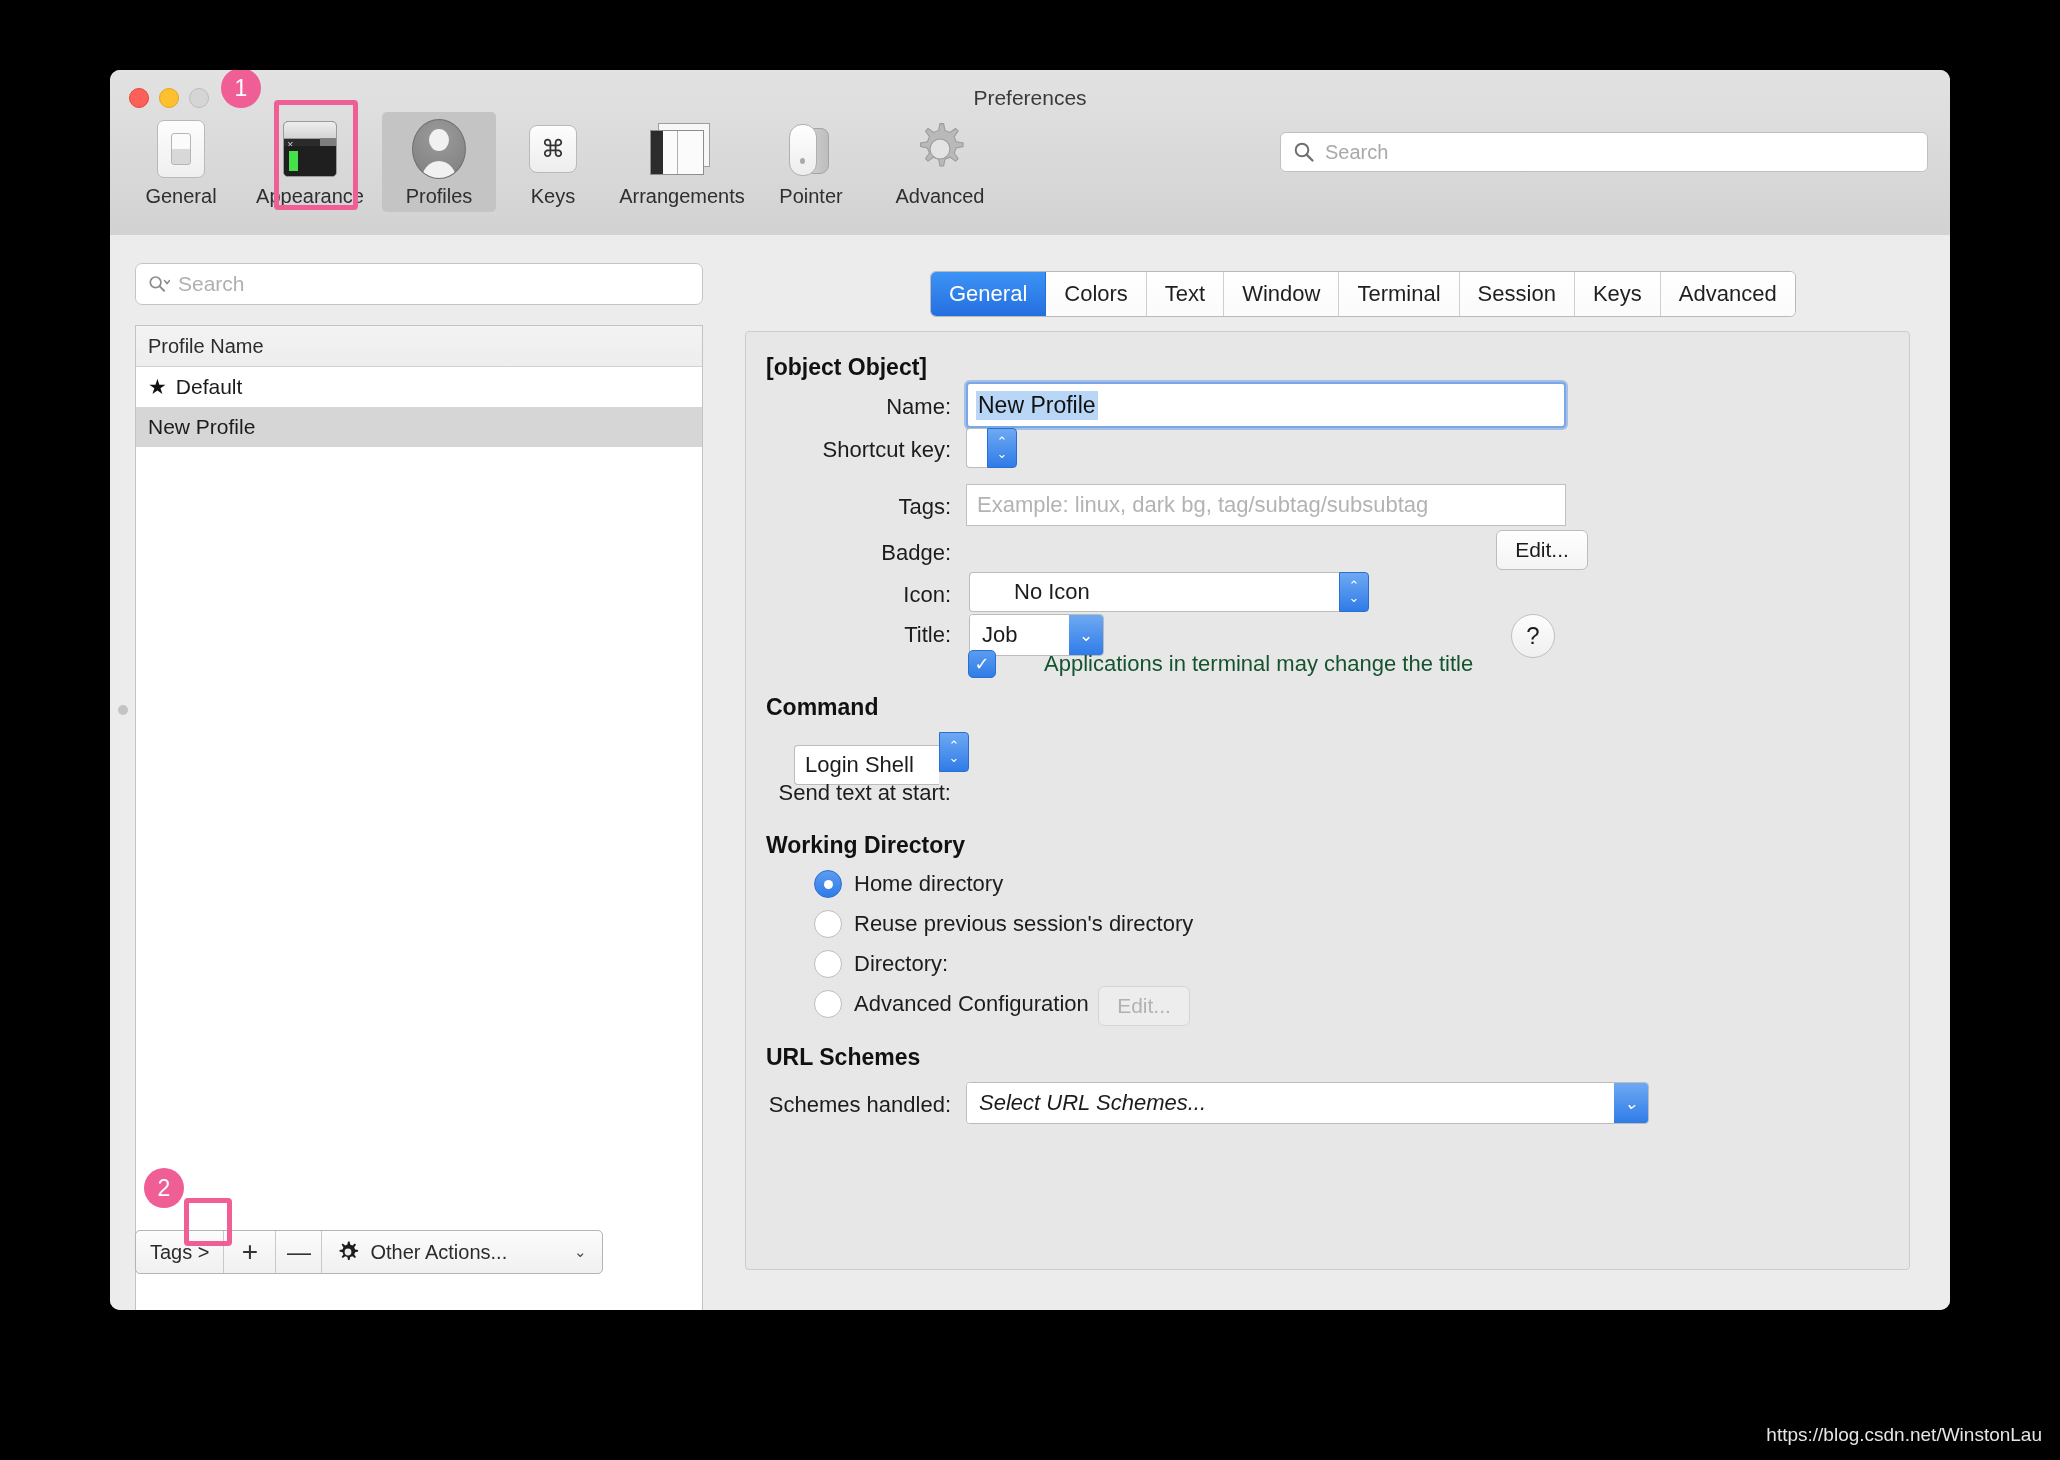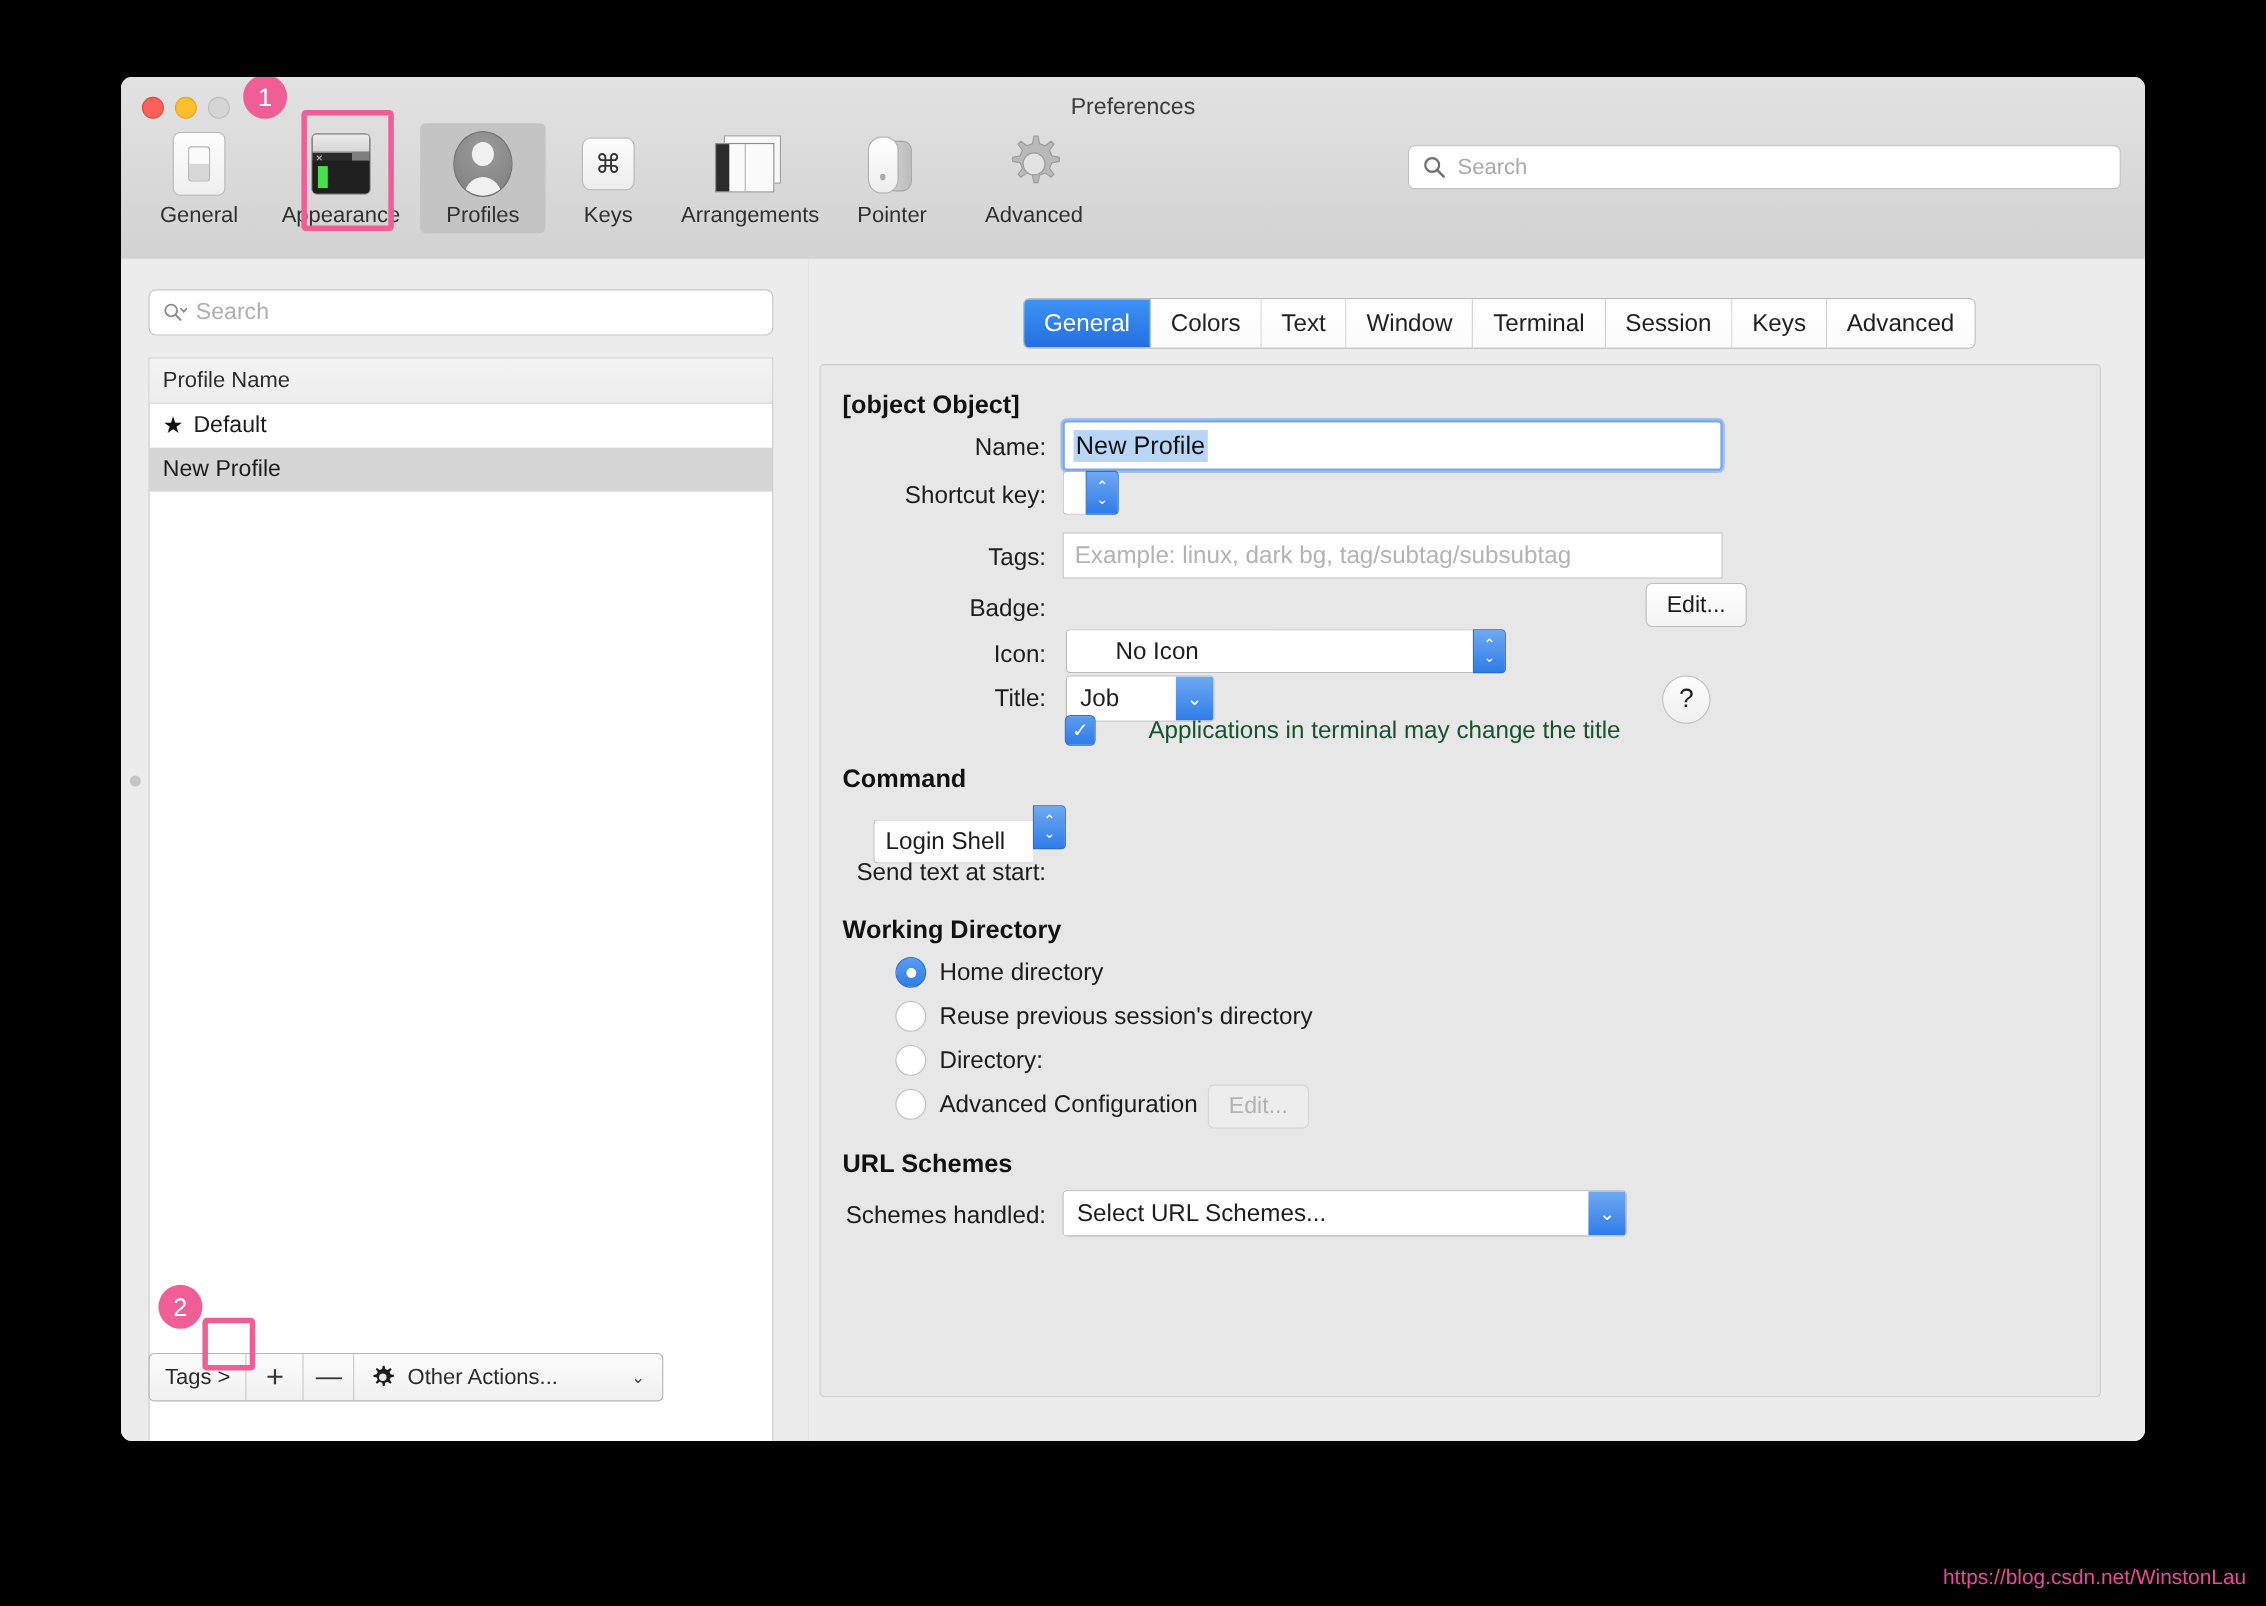--- a/index.html
+++ b/index.html
@@ -352,21 +352,21 @@
   }
   .anno-num {
     position:absolute; width: 40px; height:40px; border-radius:50%;
     background:#ef5f96; color:#fff;
     display:flex; align-items:center; justify-content:center;
     font-size: 23px;
   }
 
   .watermark {
     position:absolute; right: 18px; bottom: 14px;
-    color:#ec4899; font-size: 19px;
+    color:#e5e5e5; font-size: 19px;
   }
 
   svg { display:block; }
 </style>
 </head>
 <body>
 
 <div class="window">
 
   <div class="titlebar">
@@ -603,21 +603,21 @@
 
         <div class="radiorow" style="left:68px; top:658px;">
           <span class="rbtn"></span>
           <span class="lbl">Advanced Configuration</span>
         </div>
         <div class="btn disabled" style="left:352px; top:654px; width:92px;">Edit...</div>
 
         <div class="sec-title" style="left:20px; top:712px;">URL Schemes</div>
 
         <div class="row-label" style="left:0px; top:760px; width:205px;">Schemes handled:</div>
-        <div class="popup" style="left:220px; top:750px; width:513px;">
+        <div class="popup" style="left:220px; top:750px; width:683px;font-style:italic;">
           <div class="pbox">Select URL Schemes...</div>
           <div class="pbtn">⌄</div>
         </div>
 
       </div>
     </div>
   </div>
 
   <div class="anno-box" style="left:164px; top:30px; width:84px; height:110px;"></div>
   <div class="anno-num" style="left:111px; top:-2px;">1</div>

